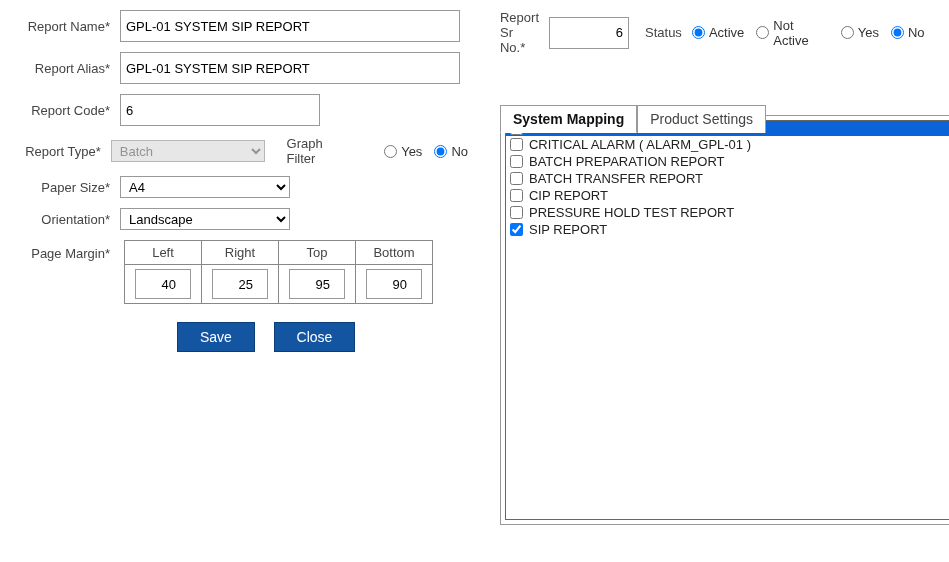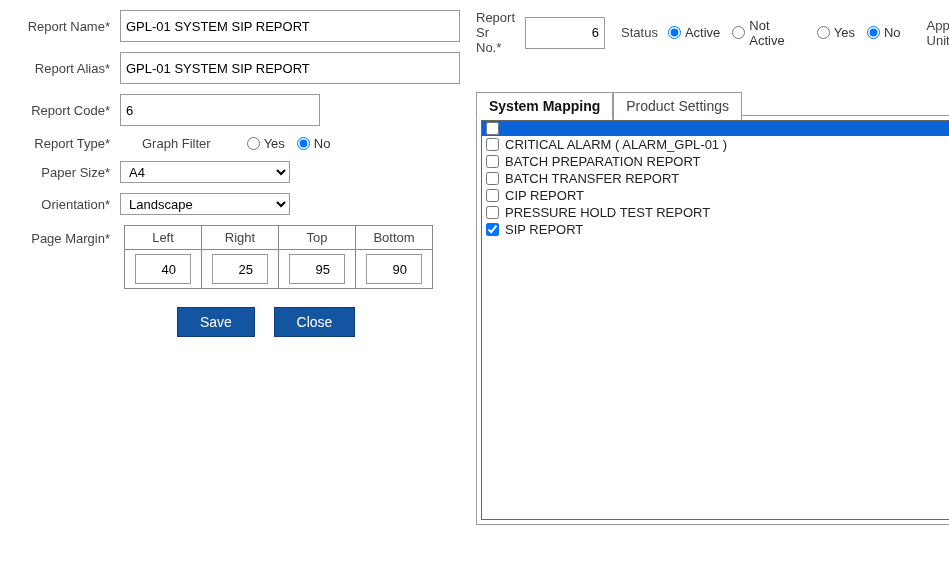--- a/index.html
+++ b/index.html
@@ -4,21 +4,21 @@
 <style>
   * { box-sizing: border-box; margin: 0; padding: 0; }
   body {
     font-family: Arial, sans-serif;
     font-size: 13px;
     background: #fff;
     color: #333;
     padding: 10px 20px;
     width: 949px;
   }
-  .container { display: flex; gap: 16px; }
+  .container { display: flex; gap: 24px; }
   .left-col { width: 470px; }
   .right-col { flex: 1; }
   .form-row { display: flex; align-items: center; margin-bottom: 10px; }
   .label { width: 100px; text-align: right; padding-right: 10px; color: #444; }
   input[type=text] {
     border: 1px solid #999;
     padding: 15px 5px;
     font-size: 13px;
     height: 32px;
   }
@@ -68,21 +68,21 @@
   .tabs { display: flex; }
   .tab {
     border: 1px solid #999;
     border-bottom: none;
     padding: 5px 12px;
     font-size: 14px;
     background: #fff;
     color: #444;
     cursor: pointer;
     position: relative;
-    top: 5px;
+    top: 18px;
   }
   .tab.active { font-weight: bold; color: #111; border-bottom: 1px solid #fff; z-index: 2; }
   .tab-panel {
     border: 1px solid #999;
     padding: 4px;
     height: 410px;
     background: #fff;
   }
   .listbox {
     border: 1px solid #666;
@@ -114,20 +114,23 @@
     <div class="form-row">
       <span class="label">Report Alias*</span>
       <input type="text" class="input-wide" value="GPL-01 SYSTEM SIP REPORT" style="">
     </div>
     <div class="form-row">
       <span class="label">Report Code*</span>
       <input type="text" class="input-med" value="6" style="">
     </div>
     <div class="form-row">
       <span class="label">Report Type*</span>
+      <select class="select-med disabled" disabled="">
+        <option>Batch</option>
+      </select>
       <span class="sub-label" style="margin-left:22px">Graph Filter</span>
       <span style="margin-left:36px" class="radio-group">
         <input type="radio" name="gf" style="">
         <label>Yes</label>
         <input type="radio" name="gf" checked="" style="">
         <label>No</label>
       </span>
     </div>
     <div class="form-row">
       <span class="label">Paper Size*</span>

